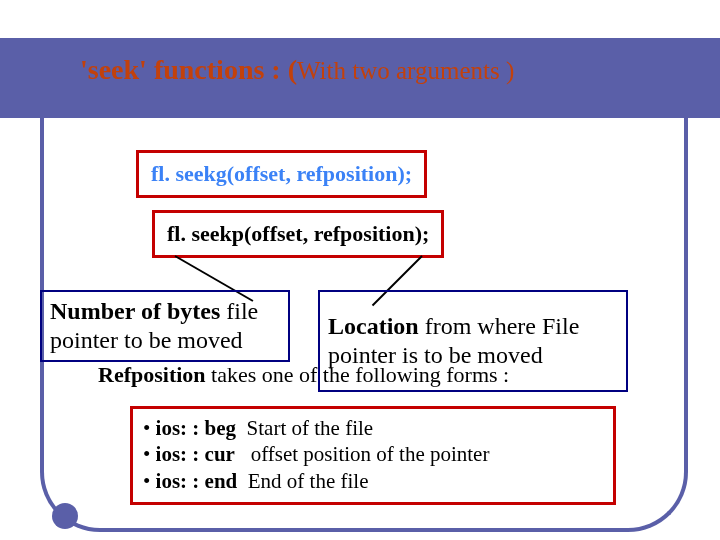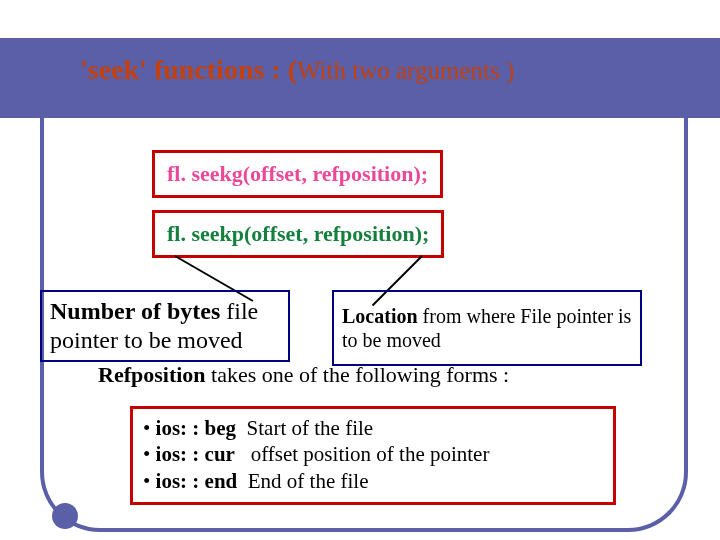--- a/index.html
+++ b/index.html
@@ -46,37 +46,37 @@
     position: absolute;
     width: 26px;
     height: 26px;
     background: #5a5fa8;
     border-radius: 50%;
     top: 503px;
     left: 52px;
   }
   .code-box-1 {
     position: absolute;
-    left: 152px;
+    left: 136px;
     top: 150px;
     border: 3px solid #c40000;
     padding: 8px 12px;
     font-size: 22px;
     font-weight: bold;
-    color: #ec4899;
+    color: #3b82f6;
   }
   .code-box-2 {
     position: absolute;
     left: 152px;
     top: 210px;
     border: 3px solid #c40000;
     padding: 8px 12px;
     font-size: 22px;
     font-weight: bold;
-    color: #15803d;
+    color: #000000;
   }
   .line1 {
     position: absolute;
     left: 175px;
     top: 255px;
     width: 90px;
     height: 2px;
     background: #000;
     transform: rotate(30deg);
     transform-origin: left center;
@@ -96,25 +96,25 @@
     left: 40px;
     top: 290px;
     border: 2px solid #000080;
     padding: 5px 8px;
     font-size: 24px;
     line-height: 1.2;
     width: 230px;
   }
   .callout-right {
     position: absolute;
-    left: 332px;
+    left: 318px;
     top: 290px;
     border: 2px solid #000080;
-    padding: 12px 8px;
-    font-size: 20px;
+    padding: 20px 8px;
+    font-size: 24px;
     line-height: 1.2;
     width: 290px;
   }
   .refpos-line {
     position: absolute;
     left: 98px;
     top: 362px;
     font-size: 22px;
     color: #000;
   }

